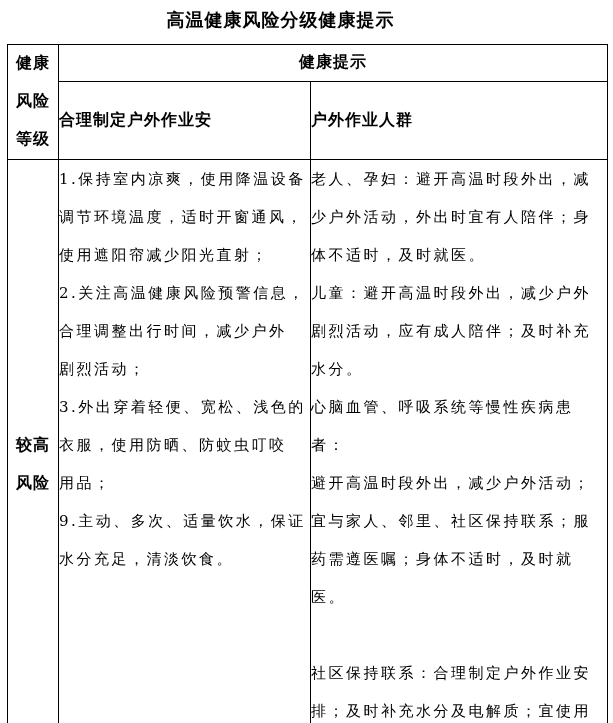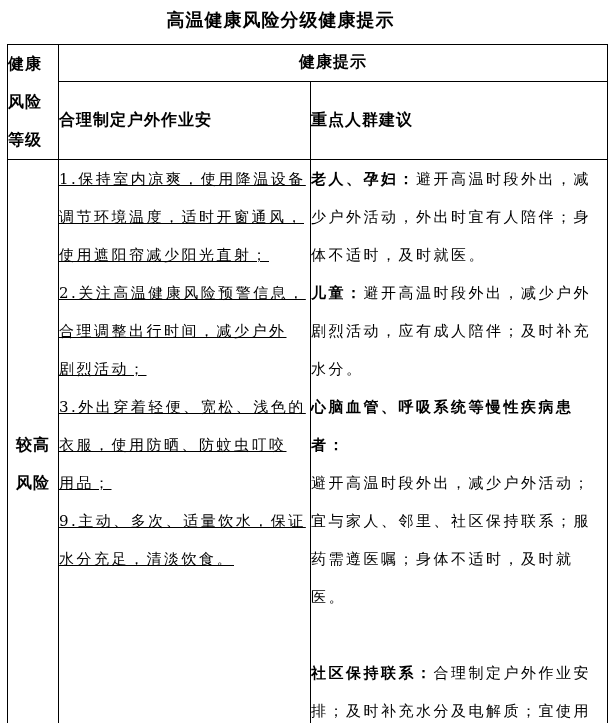--- a/index.html
+++ b/index.html
@@ -46,23 +46,25 @@
   col.c-key     { width: 297px; }
 
   
   .hdr {
     font-family: "Liberation Sans", sans-serif;
     font-weight: bold;
     font-size: 16px;
     letter-spacing: 1px;
   }
   .hdr-risk {
+    text-align: center;
     vertical-align: middle;
     white-space: pre-line;
     line-height: 38px;
+    font-family: Liberation Mono, monospace;
   }
   .hdr-tips {
     height: 34px;
     vertical-align: middle;
     padding-left: 7px;
     text-align: center;
   }
   .hdr-sub {
     height: 74px;
     vertical-align: middle;
@@ -85,28 +87,27 @@
     vertical-align: top;
     font-size: 15px;
     line-height: 38px;
     letter-spacing: 2.5px;
   }
   .cell-general { padding: 5px 2px 0 6px; }
   .cell-key     { padding: 5px 2px 0 8px; }
   .advice-item {
     margin: 0;
     white-space: pre-line;
-    text-decoration: underline;
   }
   .key-group {
     margin: 0;
     white-space: pre-line;
   }
   .key-group .kg-label {
-    font-weight: bold;
+    font-weight: normal;
   }
   .key-group.gap-top {
     margin-top: 38px;
   }
 </style>
 </head>
 <body>
 
 <div class="page">
 
@@ -120,21 +121,21 @@
     </colgroup>
     <tbody>
       <tr>
         <td rowspan="2" class="hdr hdr-risk">健康
 风险
 等级</td>
         <td colspan="2" class="hdr hdr-tips">健康提示</td>
       </tr>
       <tr>
         <td class="hdr hdr-sub">合理制定户外作业安</td>
-        <td class="hdr hdr-sub">重点人群建议</td>
+        <td class="hdr hdr-sub">户外作业人群</td>
       </tr>
       <tr>
         <td class="cell-risk">较高
 风险</td>
         <td class="cell-body cell-general">
           <p class="advice-item">1.保持室内凉爽，使用降温设备
 调节环境温度，适时开窗通风，
 使用遮阳帘减少阳光直射；</p>
           <p class="advice-item">2.关注高温健康风险预警信息，
 合理调整出行时间，减少户外

